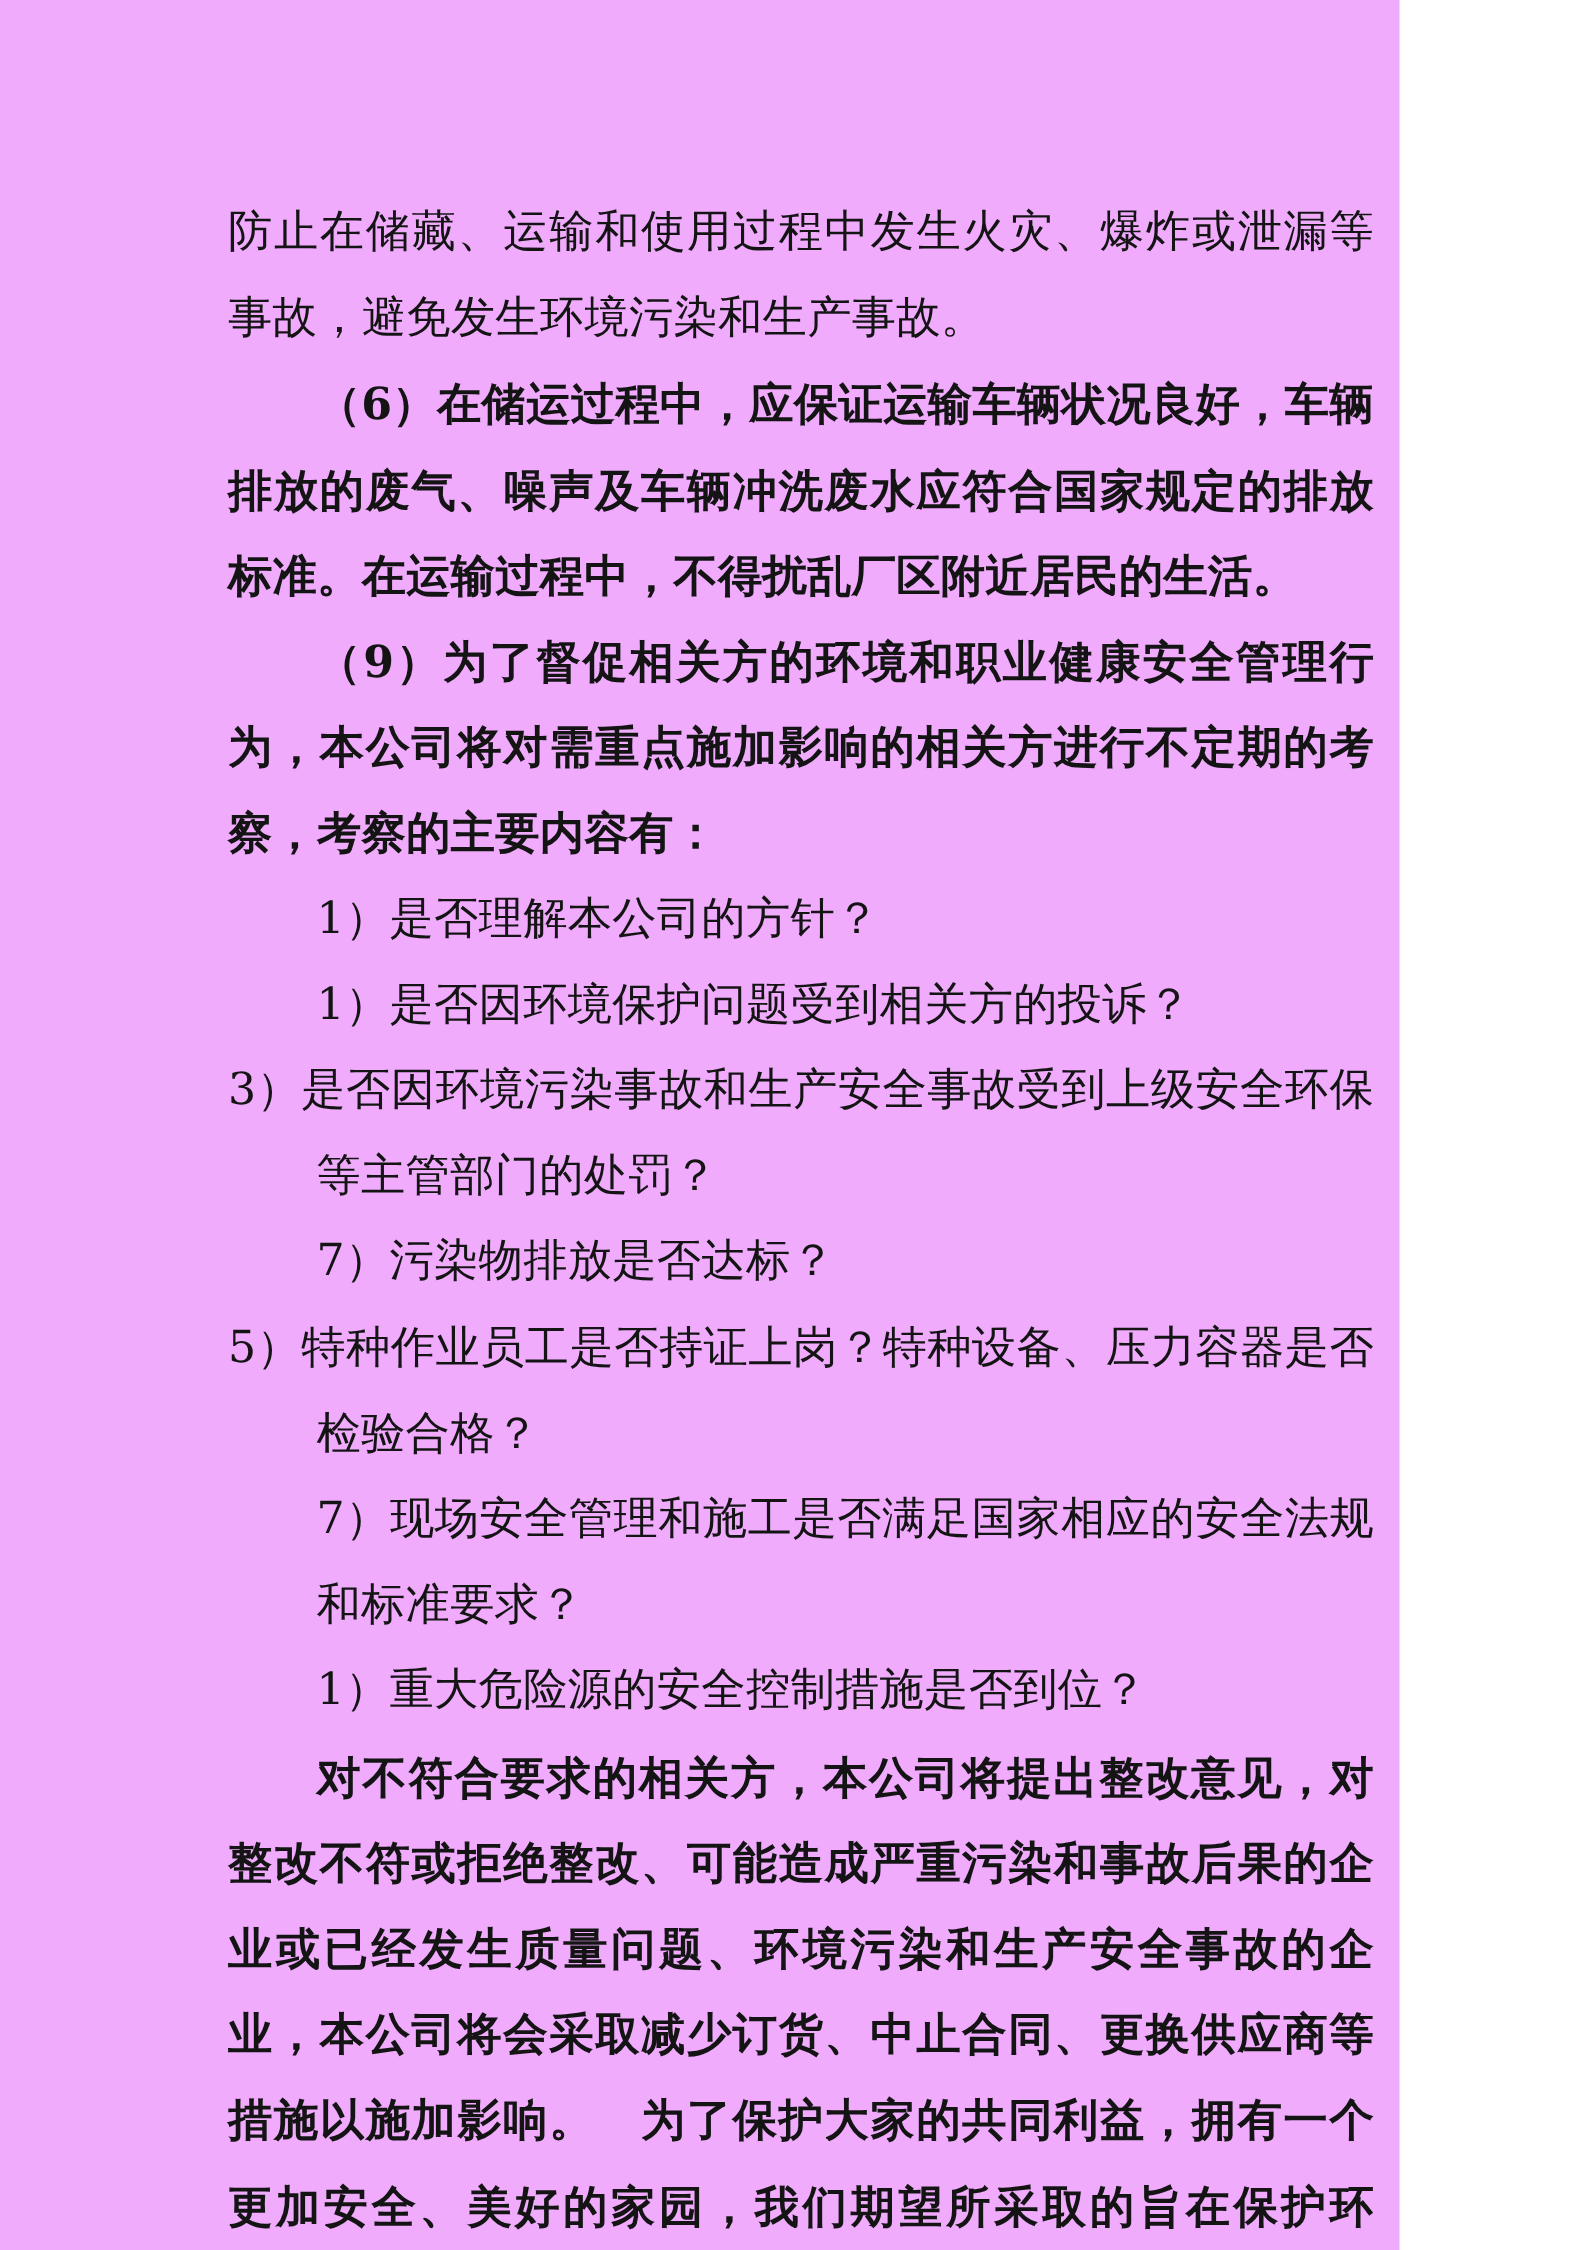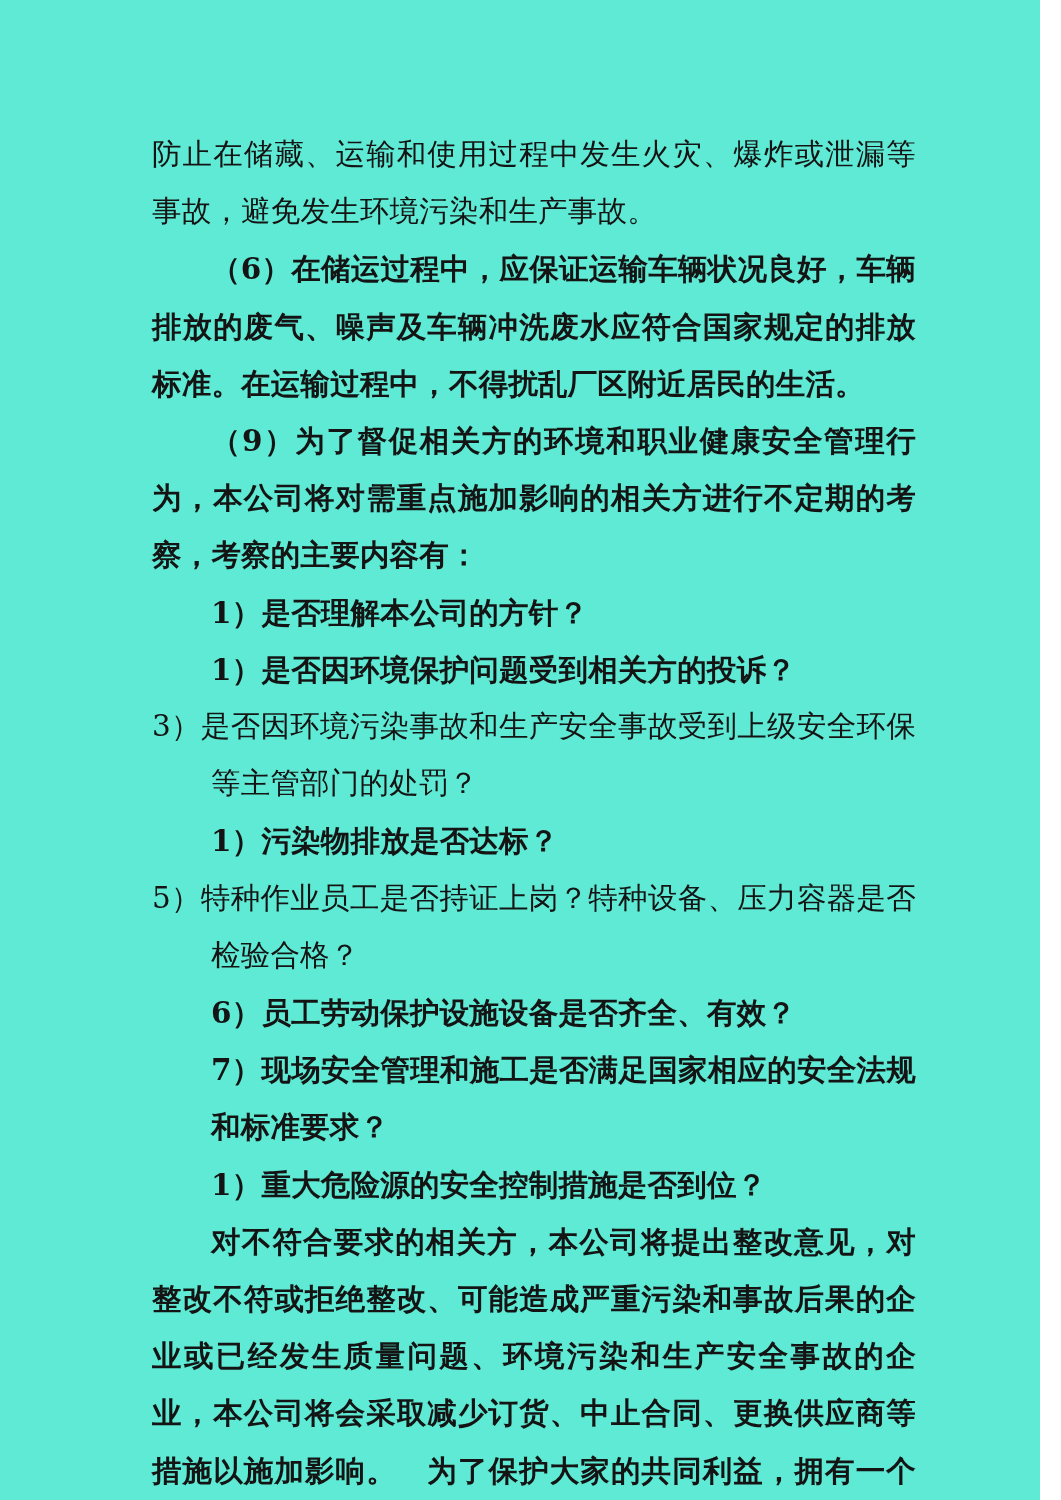--- a/index.html
+++ b/index.html
@@ -9,23 +9,23 @@
     background: #ffffff;
   }
   body {
     width: 1061px;
     height: 1500px;
     overflow: hidden;
     font-family: "DejaVu Serif", "Liberation Serif", serif;
   }
   #page {
     position: relative;
-    width: 1040px;
+    width: 933px;
     height: 1500px;
-    background: #5eead4;
+    background: #f0abfc;
     box-sizing: border-box;
   }
   #text-column {
     position: absolute;
     left: 152px;
     top: 126px;
     width: 764px;
   }
   .para {
     margin: 0;
@@ -36,46 +36,45 @@
     letter-spacing: 0.2px;
     text-align: justify;
     text-justify: inter-character;
     font-weight: 400;
     -webkit-font-smoothing: antialiased;
   }
   
   .para { text-align-last: left; }
   .indent2 { text-indent: 59px; font-weight: bold; }
   .hang { padding-left: 59px; text-indent: -59px; }
-  .listitem { padding-left: 59px; text-indent: 0; font-weight: bold; }
+  .listitem { padding-left: 59px; text-indent: 0; }
   .nowrap-line { white-space: pre-wrap; }
 </style>
 </head>
 <body>
 
 <div id="page">
   <div id="text-column">
 
     <p class="para">防止在储藏、运输和使用过程中发生火灾、爆炸或泄漏等事故，避免发生环境污染和生产事故。</p>
 
     <p class="para indent2">（6）在储运过程中，应保证运输车辆状况良好，车辆排放的废气、噪声及车辆冲洗废水应符合国家规定的排放标准。在运输过程中，不得扰乱厂区附近居民的生活。</p>
 
     <p class="para indent2">（9）为了督促相关方的环境和职业健康安全管理行为，本公司将对需重点施加影响的相关方进行不定期的考察，考察的主要内容有：</p>
 
     <p class="para listitem">1）是否理解本公司的方针？</p>
 
     <p class="para listitem">1）是否因环境保护问题受到相关方的投诉？</p>
 
     <p class="para hang">3）是否因环境污染事故和生产安全事故受到上级安全环保等主管部门的处罚？</p>
 
-    <p class="para listitem">1）污染物排放是否达标？</p>
+    <p class="para listitem">7）污染物排放是否达标？</p>
 
     <p class="para hang">5）特种作业员工是否持证上岗？特种设备、压力容器是否检验合格？</p>
 
-    <p class="para listitem">6）员工劳动保护设施设备是否齐全、有效？</p>
 
     <p class="para listitem">7）现场安全管理和施工是否满足国家相应的安全法规和标准要求？</p>
 
     <p class="para listitem">1）重大危险源的安全控制措施是否到位？</p>
 
     <p class="para indent2 nowrap-line">对不符合要求的相关方，本公司将提出整改意见，对整改不符或拒绝整改、可能造成严重污染和事故后果的企业或已经发生质量问题、环境污染和生产安全事故的企业，本公司将会采取减少订货、中止合同、更换供应商等措施以施加影响。　为了保护大家的共同利益，拥有一个更加安全、美好的家园，我们期望所采取的旨在保护环境、关</p>
 
   </div>
 </div>
 

